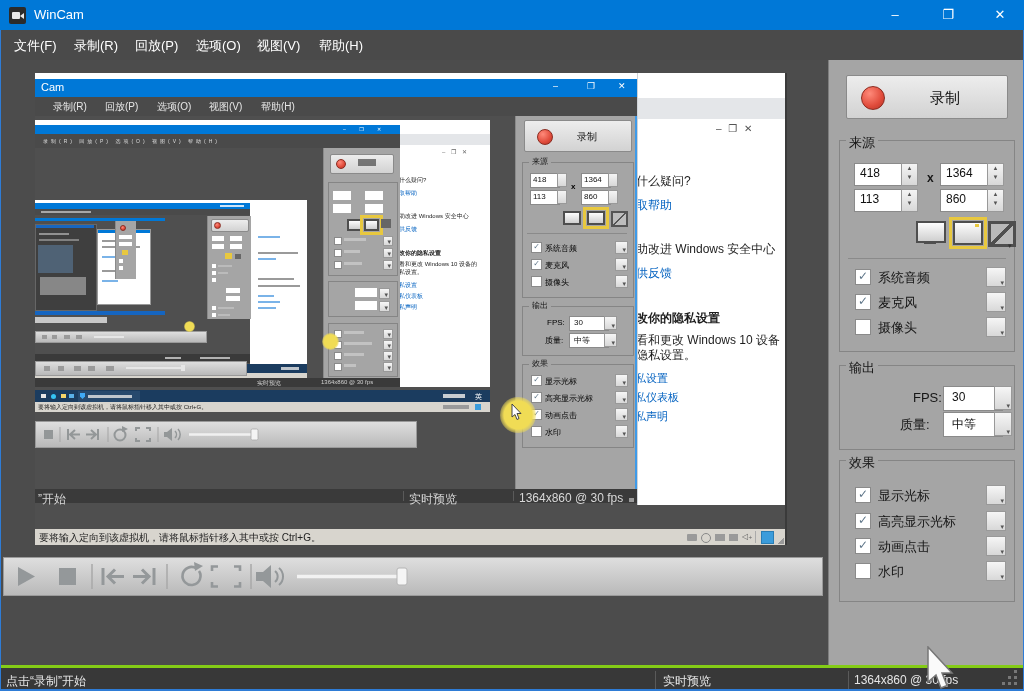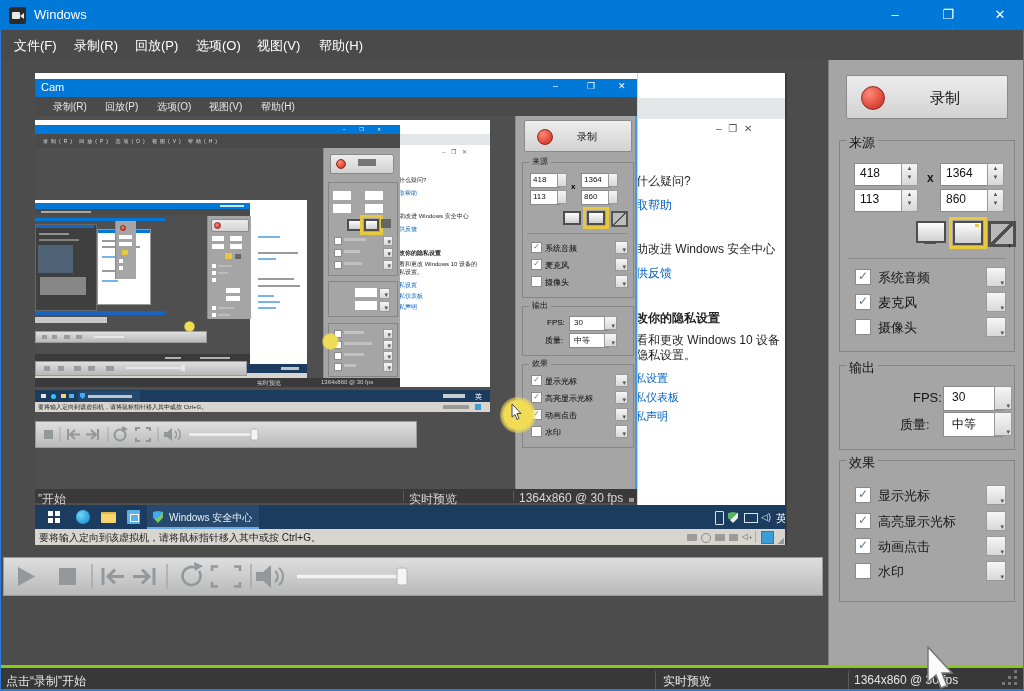--- a/index.html
+++ b/index.html
@@ -68,21 +68,21 @@
   .bspeck{background:#7ab3e8;}
   .gspeck{background:#9a9a9a;}
 </style>
 </head>
 <body>
 
 <div id="app">
 
   <div class="a" id="titlebar">
     <div class="a" id="appicon"></div>
-    <div class="a" id="apptitle">Windows</div>
+    <div class="a" id="apptitle">WinCam</div>
     <div class="a wbtn" style="left:872px;">–</div>
     <div class="a wbtn" style="left:925px;">❐</div>
     <div class="a wbtn" style="left:977px;">✕</div>
   </div>
 
   <div class="a" id="menubar">
     <div class="a mi" style="left:14px;">文件(F)</div>
     <div class="a mi" style="left:74px;">录制(R)</div>
     <div class="a mi" style="left:135px;">回放(P)</div>
     <div class="a mi" style="left:196px;">选项(O)</div>
@@ -411,37 +411,20 @@
         <div class="a st">
           <span class="a" style="left:3px;top:2px;">”开始</span>
           <div class="a sep1" style="left:368px;top:2px;height:10px;"></div>
           <span class="a" style="left:374px;top:2px;">实时预览</span>
           <div class="a sep1" style="left:478px;top:2px;height:10px;"></div>
           <span class="a" style="left:484px;top:2px;">1364x860 @ 30 fps</span>
           <div class="a gspeck" style="left:594px;top:9px;width:5px;height:4px;"></div>
         </div>
       </div>
 
-      <div class="a taskbar" style="left:0;top:432px;width:750px;height:24px;">
-        <div class="a" style="left:13px;top:6px;width:5px;height:5px;background:#fff;box-shadow:7px 0 #fff,0 7px #fff,7px 7px #fff;"></div>
-        <div class="a" style="left:41px;top:5px;width:14px;height:14px;border-radius:50%;background:radial-gradient(circle at 35% 35%,#6FD6F5,#0A84D0);"></div>
-        <div class="a" style="left:66px;top:7px;width:15px;height:11px;background:#F6D56A;border-radius:1px;box-shadow:inset 0 2px #E3B94C;"></div>
-        <div class="a" style="left:92px;top:5px;width:13px;height:14px;background:#5AB1E8;border-radius:1px;">
-            <div class="a" style="left:3px;top:4px;width:7px;height:6px;border:1px solid #fff;"></div>
-          </div>
-        <div class="a" style="left:112px;top:0;width:112px;height:24px;background:#27496D;box-shadow:inset 0 -2px #6AA9E8;">
-          <div class="a" style="left:6px;top:6px;width:10px;height:12px;background:linear-gradient(135deg,#3FA9F5 50%,#7DC855 50%);clip-path:polygon(0 8%,50% 0,100% 8%,100% 55%,50% 100%,0 55%);"></div>
-          <span class="a" style="left:22px;top:6px;font-size:10px;color:#E8F0F8;">Windows 安全中心</span>
-        </div>
-        <div class="a" style="left:680px;top:6px;width:7px;height:12px;border:1px solid #d8e2ec;border-radius:1px;"></div>
-        <div class="a" style="left:693px;top:7px;width:10px;height:11px;background:linear-gradient(135deg,#57B85C 50%,#E8F0E8 50%);clip-path:polygon(0 8%,50% 0,100% 8%,100% 55%,50% 100%,0 55%);"></div>
-        <div class="a" style="left:709px;top:8px;width:12px;height:8px;border:1px solid #d8e2ec;"></div>
-        <div class="a" style="left:726px;top:7px;font-size:9px;color:#e8e8e8;">◁)</div>
-        <span class="a traytxt" style="left:741px;top:6px;font-size:11px;">英</span>
-      </div>
 
       <div class="a vmbar" style="left:0;top:456px;width:750px;height:16px;font-size:10px;">
         <span class="a" style="left:4px;top:2px;white-space:nowrap;">要将输入定向到该虚拟机，请将鼠标指针移入其中或按 Ctrl+G。</span>
         <div class="a gspeck" style="left:652px;top:5px;width:10px;height:7px;border-radius:1px;"></div>
         <div class="a" style="left:666px;top:4px;width:8px;height:8px;border:1px solid #888;border-radius:50%;"></div>
         <div class="a gspeck" style="left:680px;top:5px;width:10px;height:7px;"></div>
         <div class="a gspeck" style="left:694px;top:5px;width:9px;height:7px;"></div>
         <div class="a" style="left:707px;top:3px;font-size:8px;color:#666;">◁₊</div>
         <div class="a" style="left:720px;top:2px;width:1px;height:12px;background:#aaa;"></div>
         <div class="a" style="left:726px;top:2px;width:11px;height:11px;background:#3B9CDB;border:1px solid #2a7db4;"></div>

